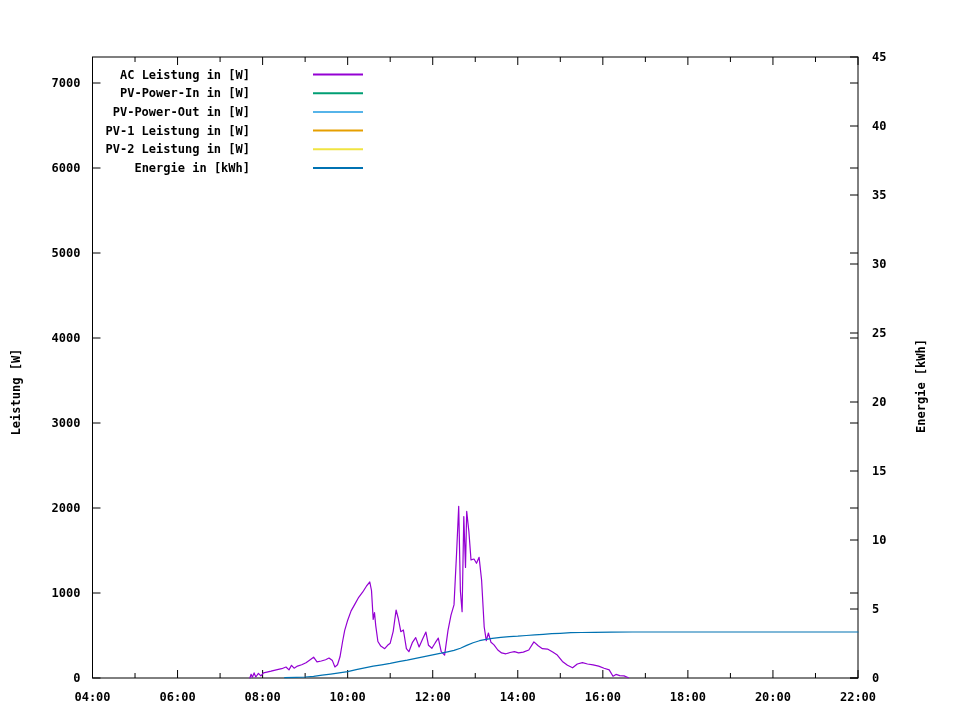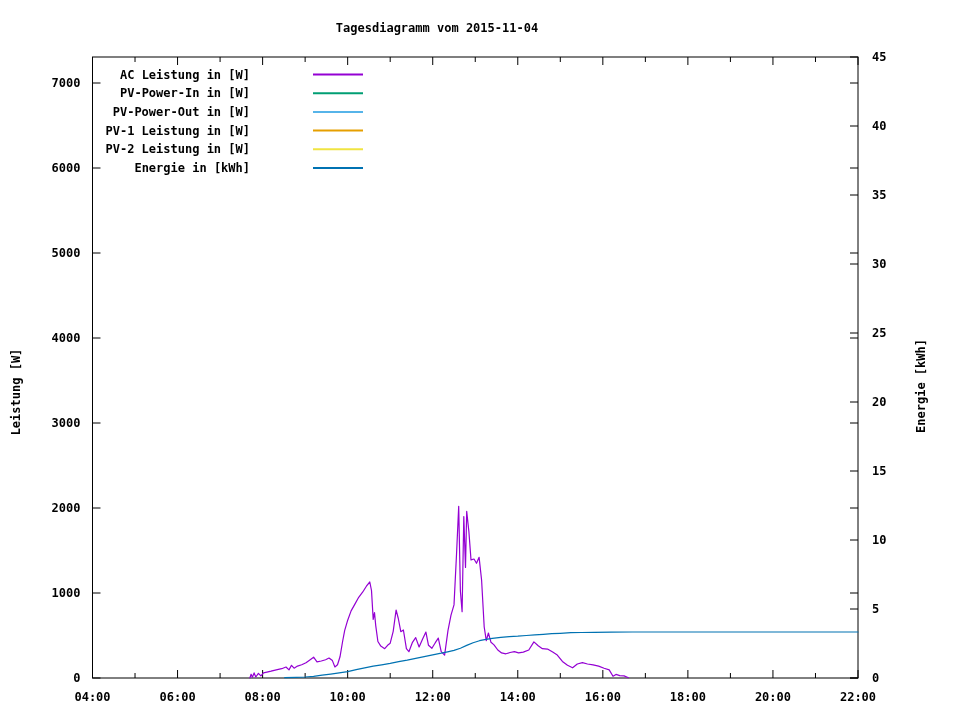--- a/index.html
+++ b/index.html
@@ -12,21 +12,20 @@
   .ylabel-left{left:16px;top:392px;}
   .ylabel-right{left:921px;top:386px;}
   svg{position:absolute;left:0;top:0;}
   svg text{font-family:"DejaVu Sans Mono","Liberation Mono",monospace;
           font-size:12px;font-weight:bold;fill:#000;}
 </style>
 </head>
 <body>
 
 <div id="canvas">
-  <div class="chart-title">Tagesdiagramm vom 2015-11-04</div>
   <div class="ylabel ylabel-left">Leistung [W]</div>
   <div class="ylabel ylabel-right">Energie [kWh]</div>
   <svg id="plot" width="960" height="720">
       <rect x="92.5" y="57" width="765.5" height="621" fill="none" stroke="#000000" stroke-width="1"></rect>
       <line x1="92.5" y1="678" x2="92.5" y2="670" stroke="#000000" stroke-width="1"></line>
       <line x1="92.5" y1="57" x2="92.5" y2="65" stroke="#000000" stroke-width="1"></line>
       <text x="92.5" y="701" text-anchor="middle">04:00</text>
       <line x1="135.02777777777777" y1="678" x2="135.02777777777777" y2="673" stroke="#000000" stroke-width="1"></line>
       <line x1="135.02777777777777" y1="57" x2="135.02777777777777" y2="62" stroke="#000000" stroke-width="1"></line>
       <line x1="177.55555555555554" y1="678" x2="177.55555555555554" y2="670" stroke="#000000" stroke-width="1"></line>

